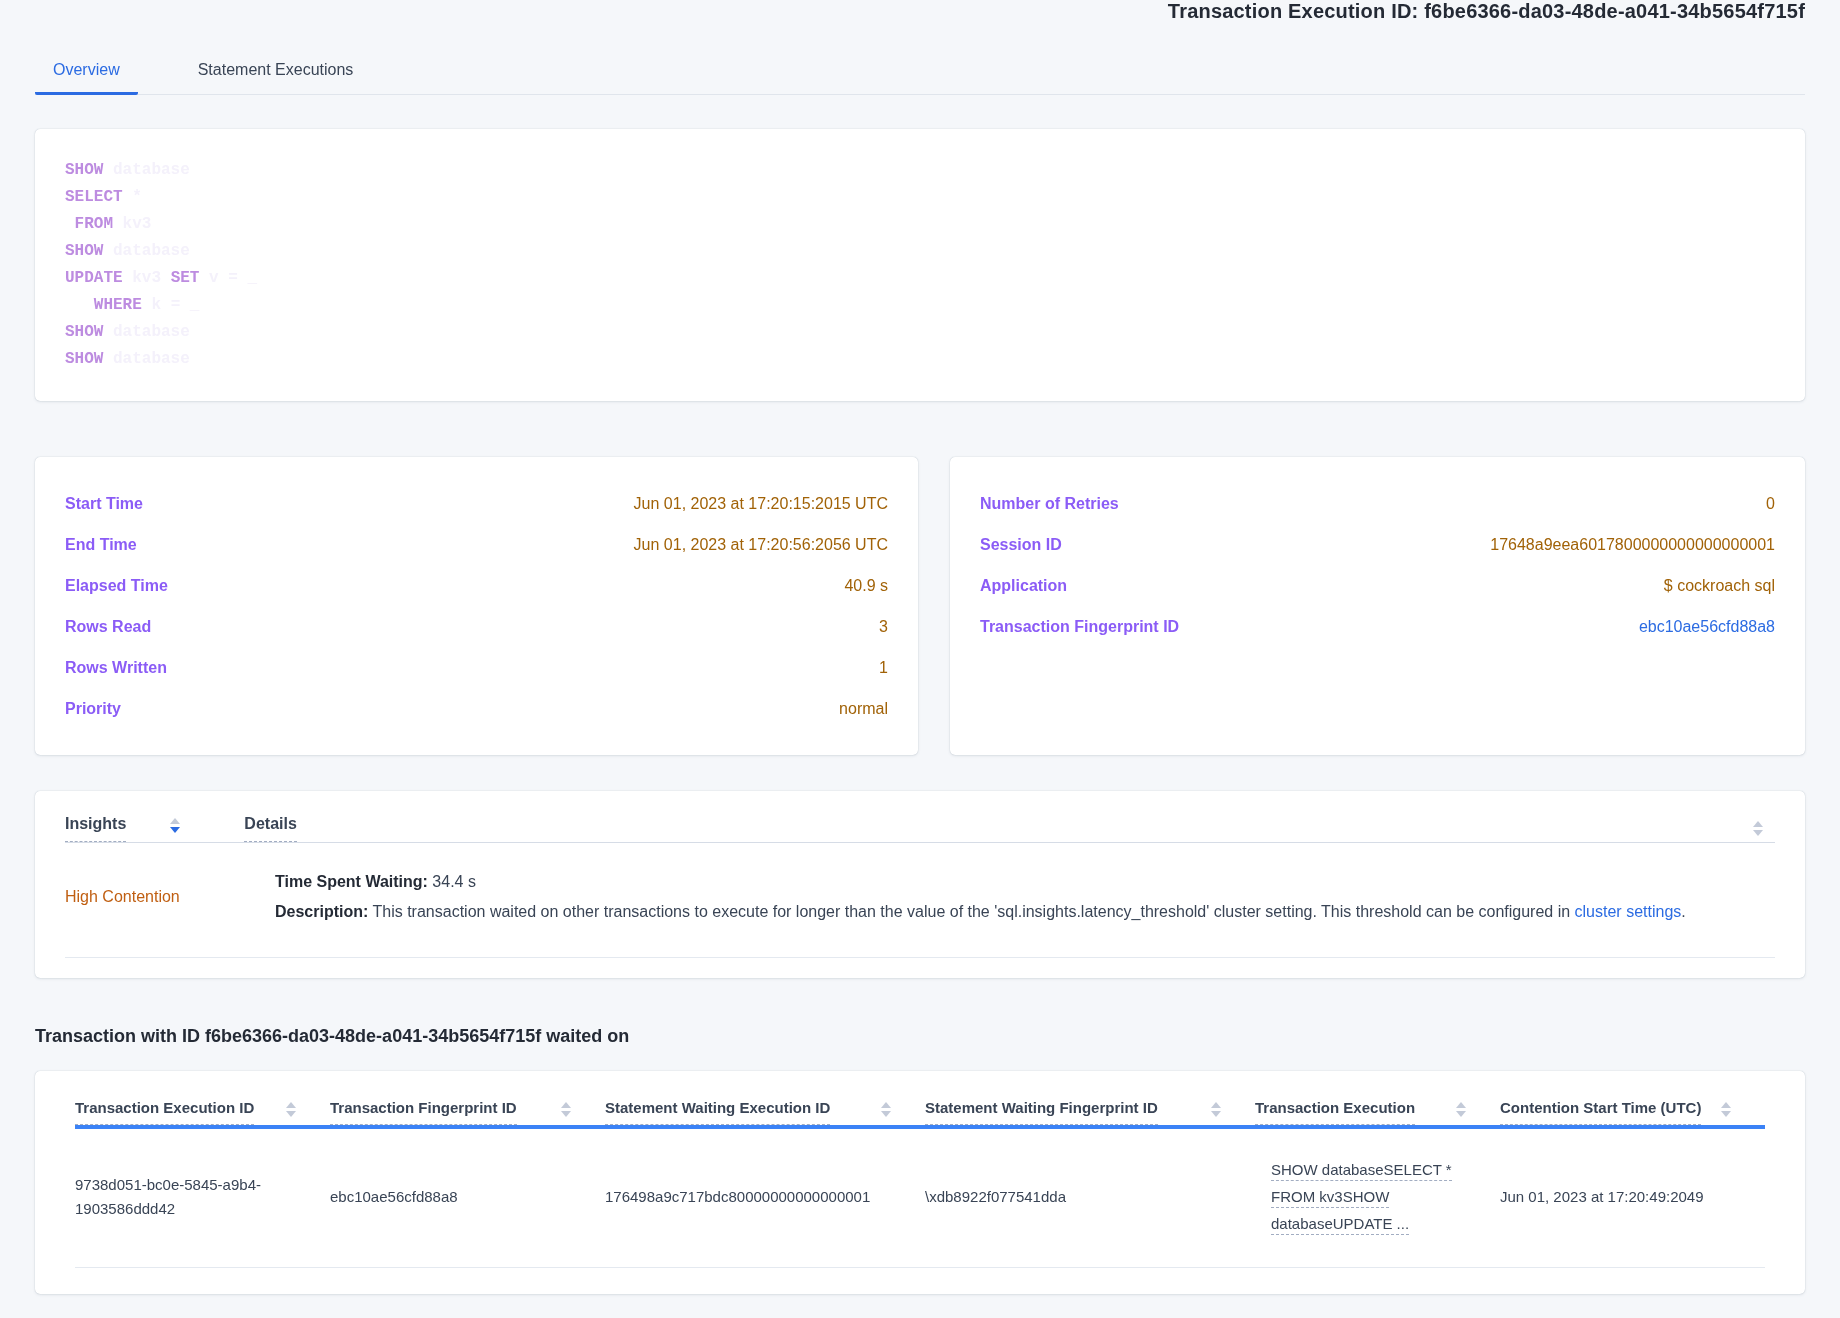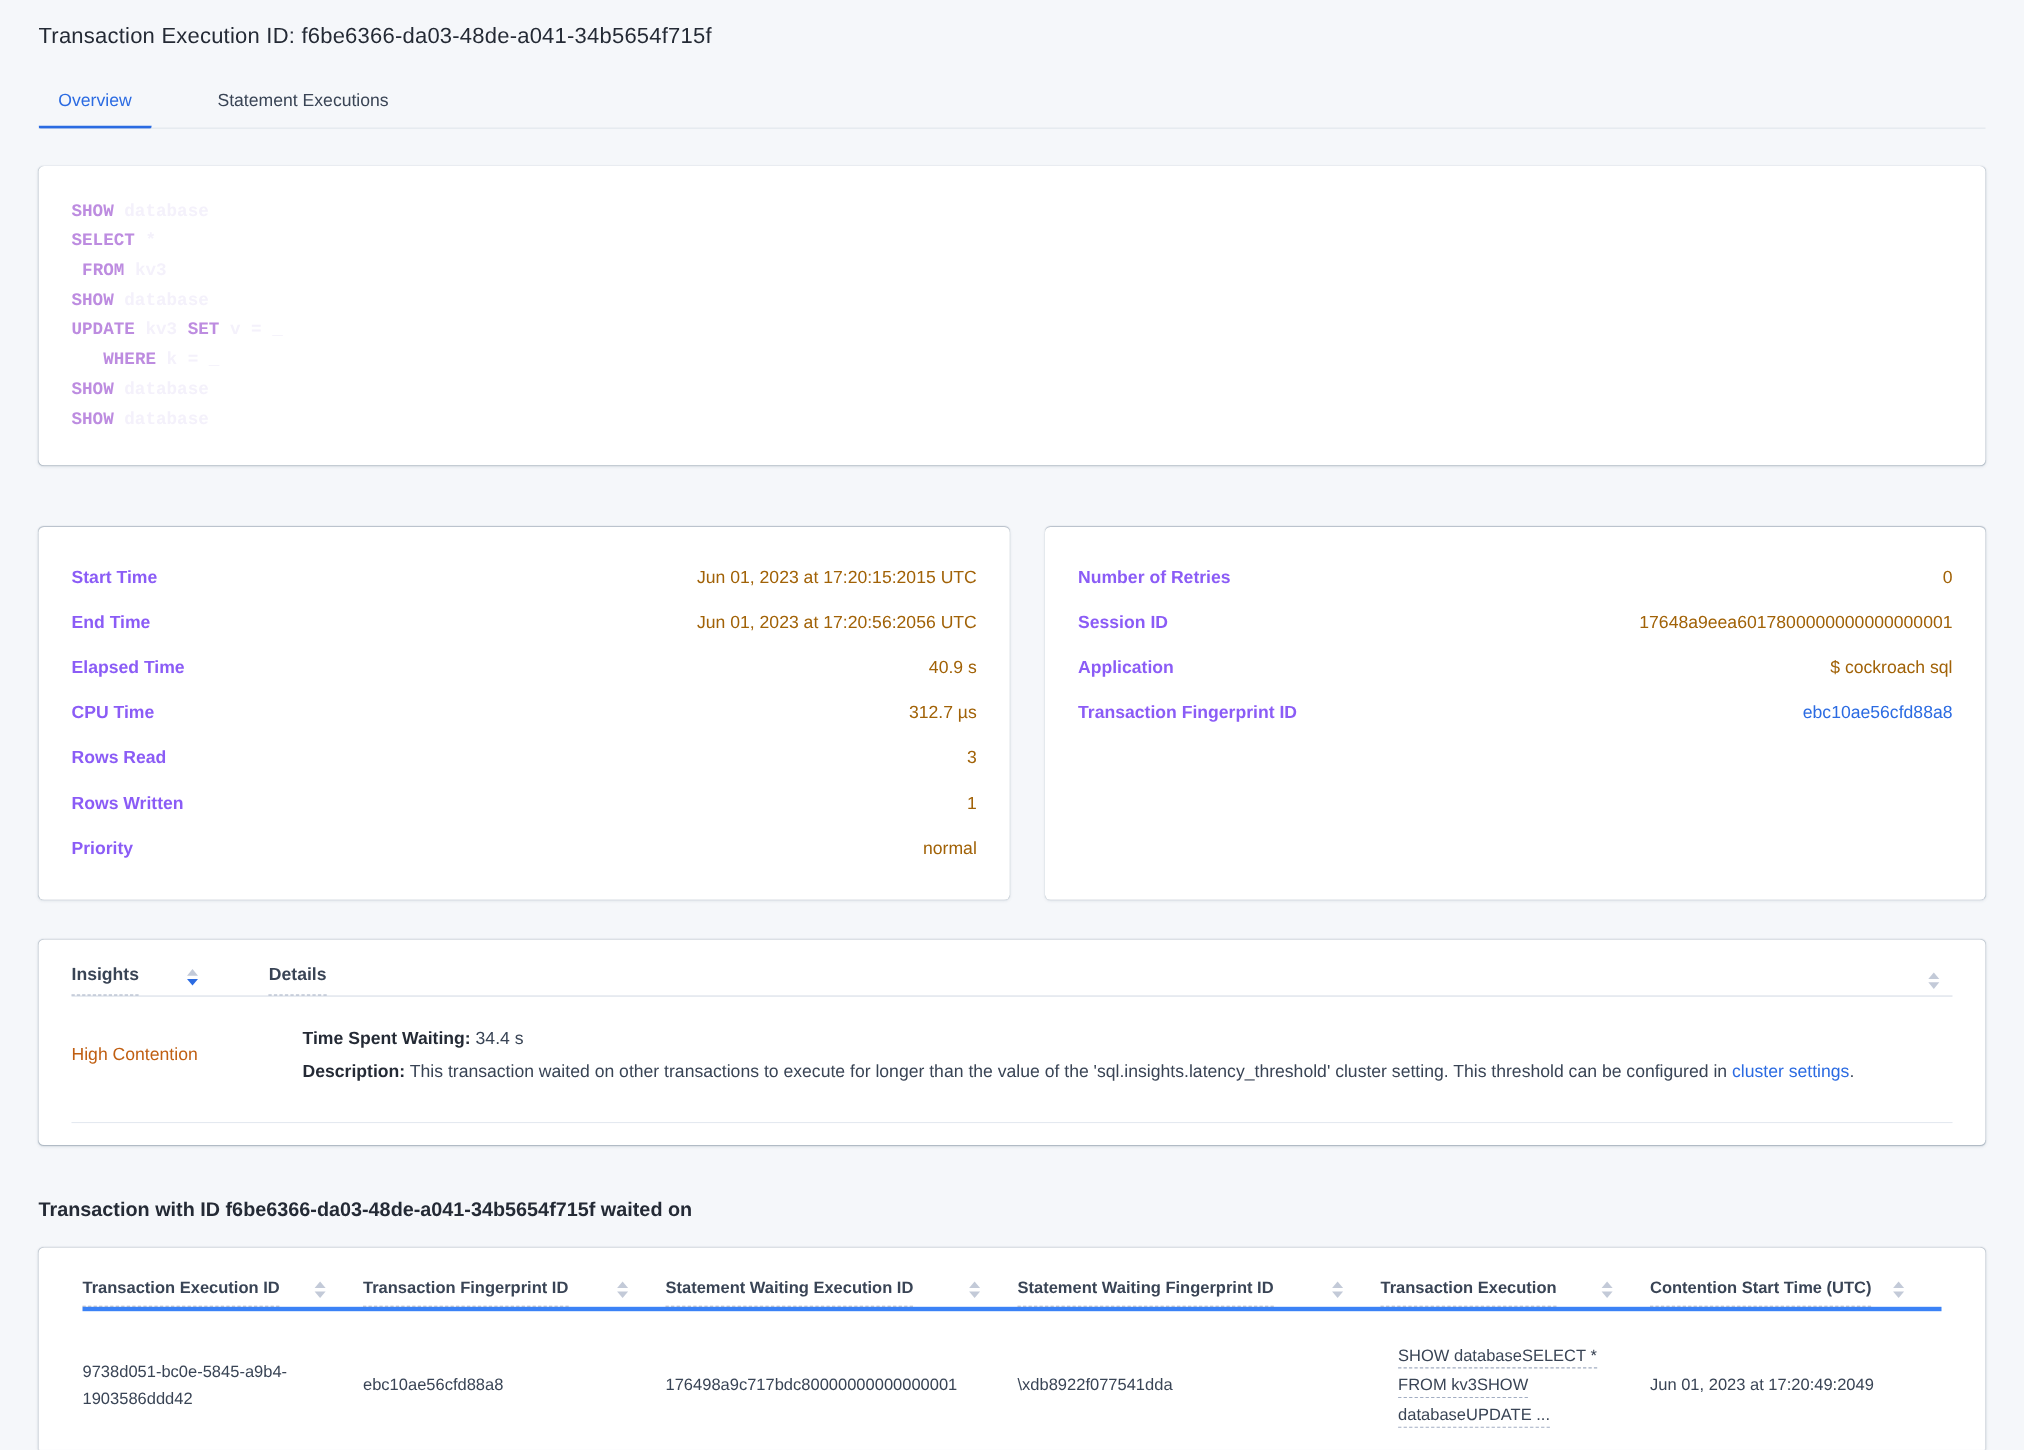--- a/index.html
+++ b/index.html
@@ -6,23 +6,23 @@
   html,body { width:1840px; height:1318px; overflow:hidden; }
   body {
     background:#f5f7fa;
     font-family:"Liberation Sans","DejaVu Sans",sans-serif;
     color:#394455;
   }
   .page { padding:0 35px; }
 
   
   .page-title {
-    padding-top:22px;
-    font-size:20px; font-weight:400; color:#242a35;
+    font-size:20px; font-weight:700; color:#242a35;
     letter-spacing:.2px;
+    text-align:right;
   }
   .tabbar {
     margin-top:28px;
     display:flex; align-items:flex-end;
     border-bottom:1px solid #e0e5ec;
   }
   .tab {
     padding:10px 18px 13px;
     font-size:16px; color:#394455;
     cursor:pointer; margin-bottom:-1px;
@@ -135,24 +135,20 @@
         <span class="stat-label">Start Time</span>
         <span class="stat-value">Jun 01, 2023 at 17:20:15:2015 UTC</span>
       </div>
       <div class="stat-row">
         <span class="stat-label">End Time</span>
         <span class="stat-value">Jun 01, 2023 at 17:20:56:2056 UTC</span>
       </div>
       <div class="stat-row">
         <span class="stat-label">Elapsed Time</span>
         <span class="stat-value">40.9 s</span>
-      </div>
-      <div class="stat-row">
-        <span class="stat-label">CPU Time</span>
-        <span class="stat-value">312.7 µs</span>
       </div>
       <div class="stat-row">
         <span class="stat-label">Rows Read</span>
         <span class="stat-value">3</span>
       </div>
       <div class="stat-row">
         <span class="stat-label">Rows Written</span>
         <span class="stat-value">1</span>
       </div>
       <div class="stat-row">

